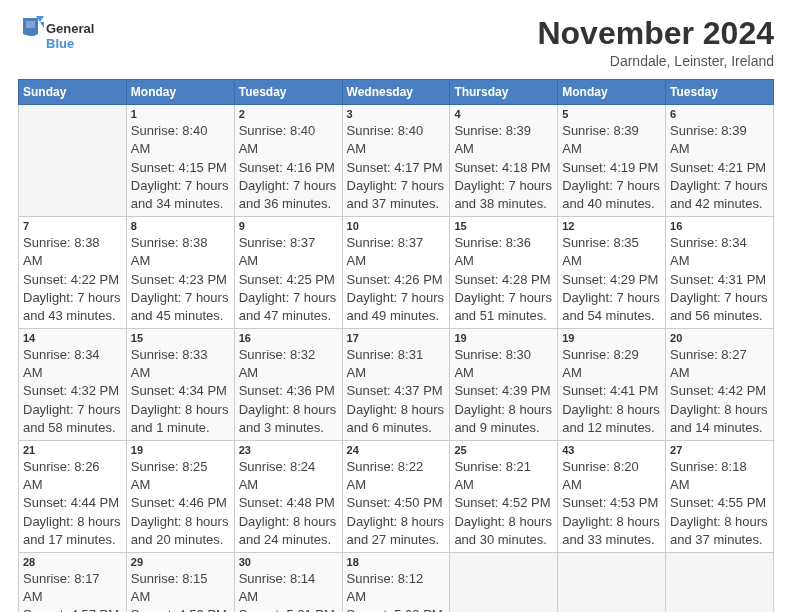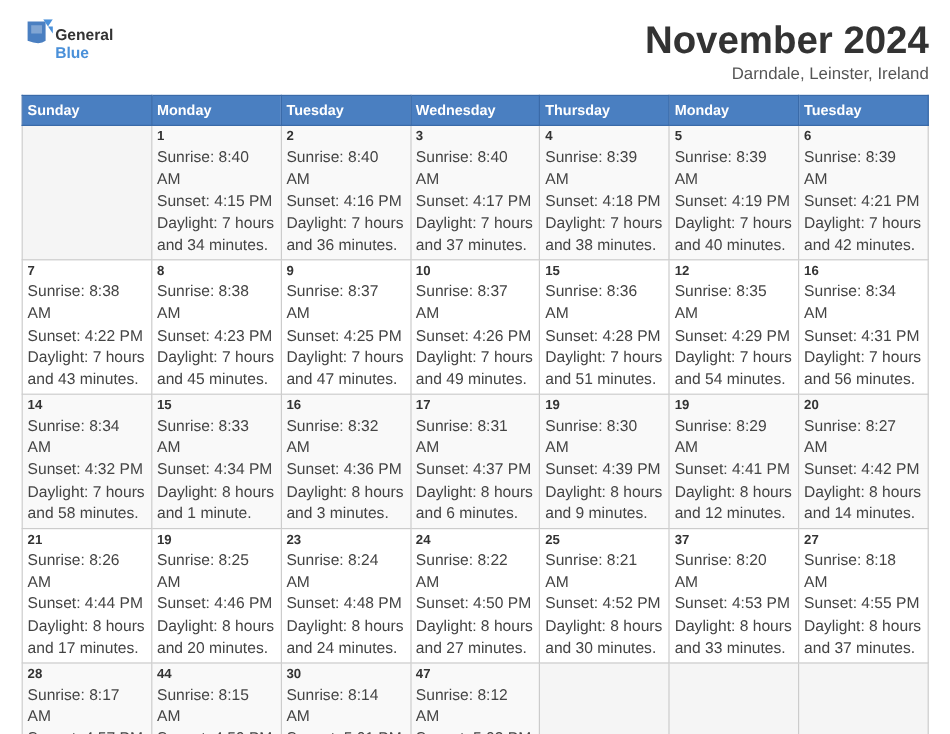--- a/index.html
+++ b/index.html
@@ -225,43 +225,43 @@
       </td>
           <td>
         <span class="day-number">24</span>
         <span class="day-info">Sunrise: 8:22 AM<br>Sunset: 4:50 PM<br>Daylight: 8 hours and 27 minutes.</span>
       </td>
           <td>
         <span class="day-number">25</span>
         <span class="day-info">Sunrise: 8:21 AM<br>Sunset: 4:52 PM<br>Daylight: 8 hours and 30 minutes.</span>
       </td>
           <td>
-        <span class="day-number">37</span>
+        <span class="day-number">43</span>
         <span class="day-info">Sunrise: 8:20 AM<br>Sunset: 4:53 PM<br>Daylight: 8 hours and 33 minutes.</span>
       </td>
           <td>
         <span class="day-number">27</span>
         <span class="day-info">Sunrise: 8:18 AM<br>Sunset: 4:55 PM<br>Daylight: 8 hours and 37 minutes.</span>
       </td>
         </tr>
         <tr>
           <td>
         <span class="day-number">28</span>
         <span class="day-info">Sunrise: 8:17 AM<br>Sunset: 4:57 PM<br>Daylight: 8 hours and 40 minutes.</span>
       </td>
           <td>
-        <span class="day-number">44</span>
+        <span class="day-number">29</span>
         <span class="day-info">Sunrise: 8:15 AM<br>Sunset: 4:59 PM<br>Daylight: 8 hours and 43 minutes.</span>
       </td>
           <td>
         <span class="day-number">30</span>
         <span class="day-info">Sunrise: 8:14 AM<br>Sunset: 5:01 PM<br>Daylight: 8 hours and 47 minutes.</span>
       </td>
           <td>
-        <span class="day-number">47</span>
+        <span class="day-number">18</span>
         <span class="day-info">Sunrise: 8:12 AM<br>Sunset: 5:03 PM<br>Daylight: 8 hours and 50 minutes.</span>
       </td>
           <td class="empty-cell"></td>
           <td class="empty-cell"></td>
           <td class="empty-cell"></td>
         </tr>
       </tbody>
   </table>
 </div>
 

